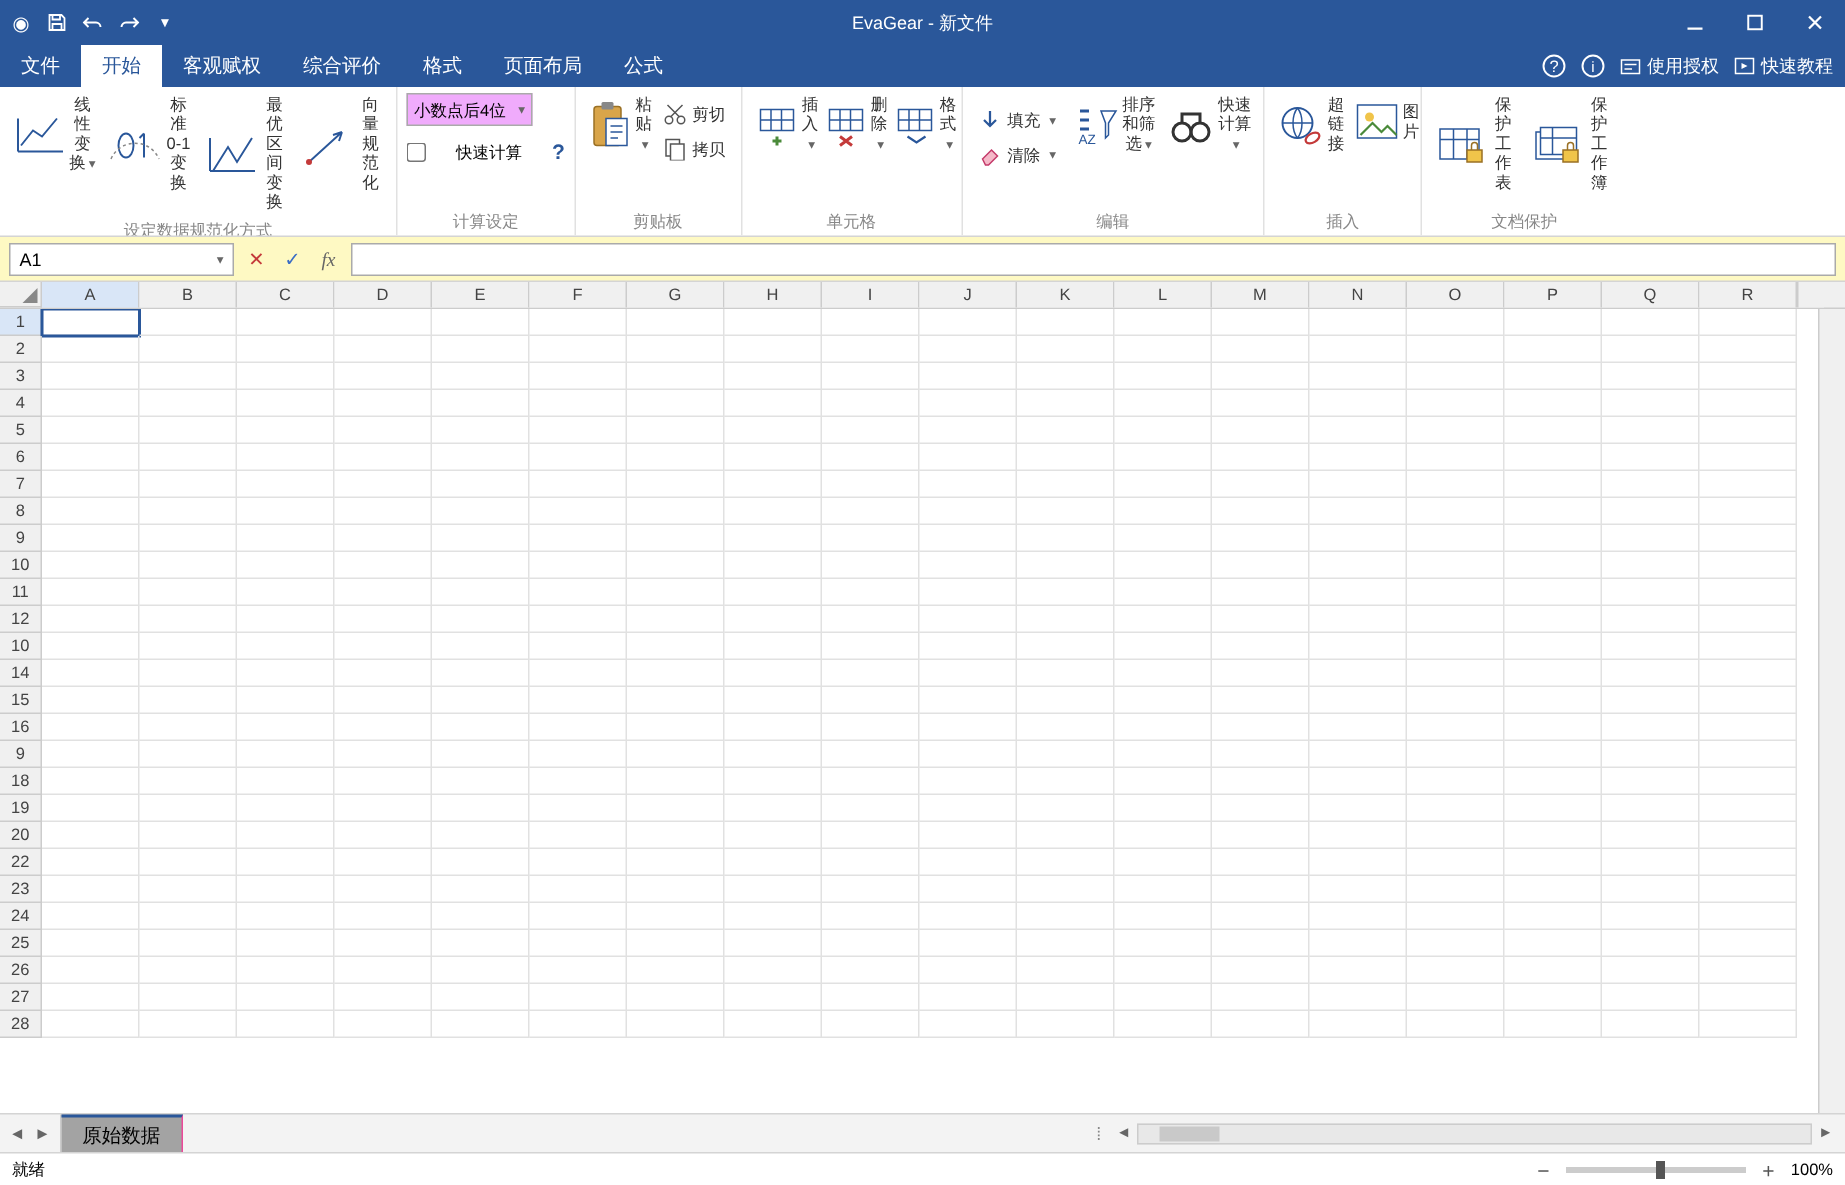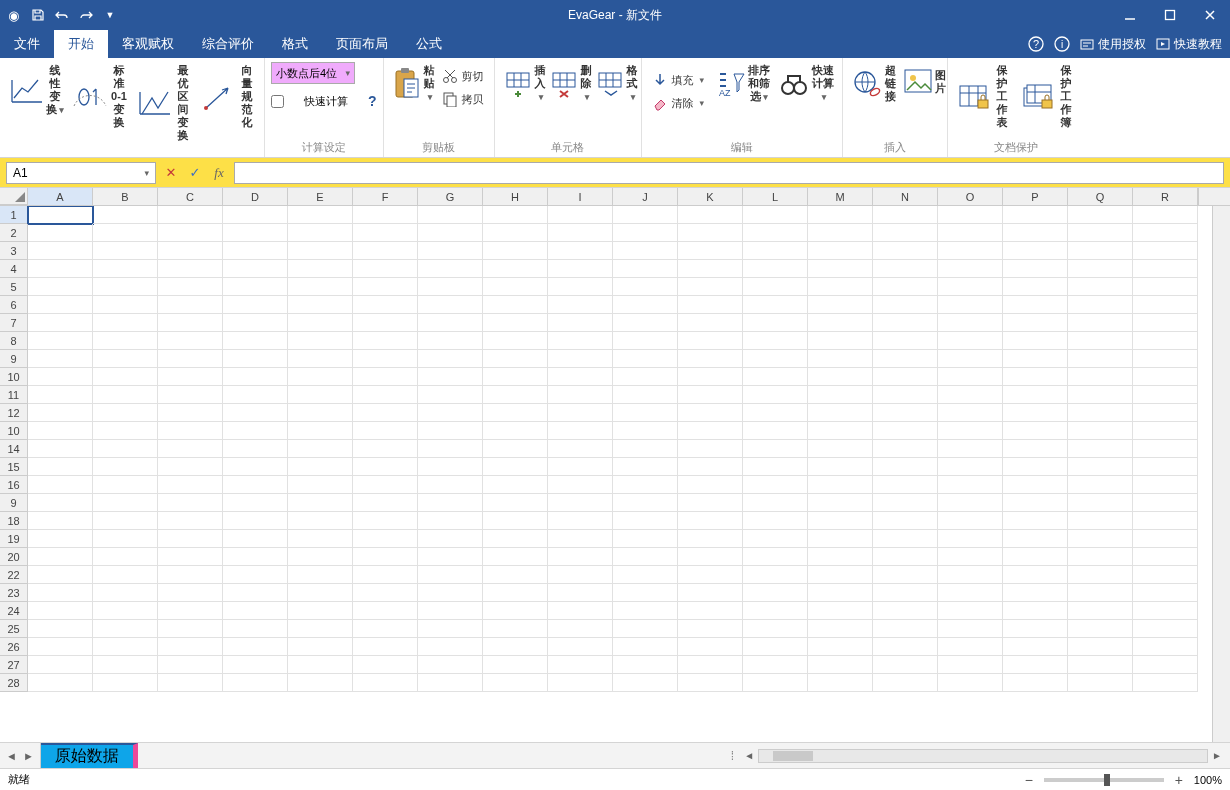--- a/index.html
+++ b/index.html
@@ -20,29 +20,29 @@
 .menubar-right { margin-left: auto; display: flex; align-items: center; gap: 10px; padding-right: 8px; font-size: 12px; }
 .mbr-item { display: flex; align-items: center; gap: 4px; cursor: pointer; }
 
 
 .ribbon { height: 100px; background: #fff; border-bottom: 1px solid #d4d4d4; display: flex; overflow: hidden; }
 .group { display: flex; flex-direction: column; border-right: 1px solid #e1e1e1; padding: 4px 6px 2px; }
 .group-content { flex: 1; display: flex; align-items: flex-start; gap: 4px; }
 .group-label { text-align: center; font-size: 11px; color: #888; padding-top: 2px; }
 .rbtn-large { display: flex; flex-direction: row; align-items: center; justify-content: flex-start; width: 60px; cursor: pointer; padding: 2px; gap: 2px; }
 .rbtn-large .ricon { width: 36px; height: 36px; display: flex; align-items: center; justify-content: center; }
-.rbtn-large .rlabel { font-size: 11px; text-align: center; line-height: 13px; color: #333; font-weight: bold; }
+.rbtn-large .rlabel { font-size: 11px; text-align: center; line-height: 13px; color: #333; }
 .rbtn-small { display: flex; align-items: center; gap: 4px; padding: 2px 4px; cursor: pointer; font-size: 11px; color: #333; }
 .rcol { display: flex; flex-direction: column; gap: 3px; justify-content: flex-start; }
 .dropdown-caret { font-size: 9px; color: #666; margin-left: 2px; }
 .combo { border: 1px solid #aaa; height: 22px; display: flex; align-items: center; padding: 0 4px; font-size: 11px; width: 84px; justify-content: space-between; cursor: pointer; background:#f0abfc; }
 .checkbox-row { display: flex; align-items: center; gap: 20px; font-size: 11px; margin-top: 6px; }
 
 
-.formulabar { height: 30px; border-bottom: 1px solid #d4d4d4; display: flex; align-items: center; padding: 3px 6px; gap: 6px; background:#fde047; }
+.formulabar { height: 30px; border-bottom: 1px solid #d4d4d4; display: flex; align-items: center; padding: 3px 6px; gap: 6px; background:#fef9c3; }
 .namebox { width: 150px; height: 22px; border: 1px solid #aaa; background: #fff; display: flex; align-items: center; padding: 0 6px; font-size: 12px; justify-content: space-between; cursor: text; }
 .fb-btns { display: flex; gap: 6px; align-items: center; }
 .fb-btn { width: 18px; height: 18px; display: flex; align-items: center; justify-content: center; cursor: pointer; color: #666; font-size: 13px; }
 .fb-btn.red { color: #c43a3a; }
 .fb-btn.blue { color: #3a6cc4; }
 .fx-input { flex: 1; height: 22px; border: 1px solid #aaa; background: #fff; padding: 0 6px; font-size: 12px; }
 
 
 .grid-wrap { flex: 1; display: flex; flex-direction: column; overflow: hidden; position: relative; }
 .grid-inner { flex: 1; display: flex; overflow: hidden; }
@@ -56,21 +56,21 @@
 .rowhead { width: 28px; background: #f0f0f0; border-right: 1px solid #ccc; border-bottom: 1px solid #ccc; text-align: center; font-size: 11px; color: #444; line-height: 18px; cursor: pointer; }
 .rowhead.active { background: #d9e6f7; }
 .cell { width: 65px; border-right: 1px solid #e1e1e1; border-bottom: 1px solid #e1e1e1; font-size: 11px; }
 .cell.selected { outline: 2px solid #2a579a; outline-offset: -1px; background: #fff; }
 .vscroll { width: 18px; background: #f0f0f0; border-left: 1px solid #ccc; }
 
 
 .sheetbar { height: 26px; border-top: 1px solid #d4d4d4; display: flex; align-items: stretch; background: #f3f3f3; }
 .sheet-nav { display: flex; align-items: center; padding: 0 6px; gap: 6px; border-right: 1px solid #ccc; }
 .sheet-nav span { cursor: pointer; color: #666; font-size: 11px; }
-.sheet-tab { padding: 0 14px; display: flex; align-items: center; font-size: 16px; border-right: 5px solid #ec4899; background: #0ea5e9; border-top: 2px solid #2a579a; cursor: pointer; }
+.sheet-tab { padding: 0 14px; display: flex; align-items: center; font-size: 13px; border-right: 1px solid #ec4899; background: #a3a3a3; border-top: 2px solid #2a579a; cursor: pointer; }
 .hscroll-area { flex: 1; display: flex; align-items: center; justify-content: flex-end; padding: 0 4px; }
 .hscroll { height: 14px; flex: 0 0 450px; background: #e8e8e8; border: 1px solid #ccc; position: relative; }
 .hscroll::before { content:""; position:absolute; left:14px; top:1px; bottom:1px; width:40px; background:#c9c9c9; }
 
 
 .statusbar { height: 22px; border-top: 1px solid #d4d4d4; display: flex; align-items: center; padding: 0 8px; font-size: 11px; background: #fff; }
 .status-right { margin-left: auto; display: flex; align-items: center; gap: 8px; }
 .zoom-slider { width: 120px; height: 4px; background: #ccc; position: relative; }
 .zoom-thumb { position: absolute; top: -4px; left: 50%; width: 6px; height: 12px; background: #555; }
 .zoom-btn { cursor: pointer; font-size: 14px; color: #555; width: 14px; text-align: center; }
@@ -192,20 +192,21 @@
       <div class="rbtn-large">
         <div class="ricon">
             <svg width="36" height="30">
               <path d="M6 26L28 6M28 6l-6 2M28 6l-2 6" stroke="#2a579a" stroke-width="1.3" fill="none"></path>
               <circle cx="6" cy="26" r="2" fill="#c43a3a"></circle>
             </svg>
           </div>
         <div class="rlabel">向量规范化</div>
       </div>
     </div>
+    <div class="group-label">设定数据规范化方式</div>
   </div>
 
   <div class="group">
     <div class="group-content">
       <div class="rcol">
         <div class="combo">
           <span>小数点后4位</span>
           <span class="dropdown-caret">▾</span>
         </div>
         <label class="checkbox-row">

